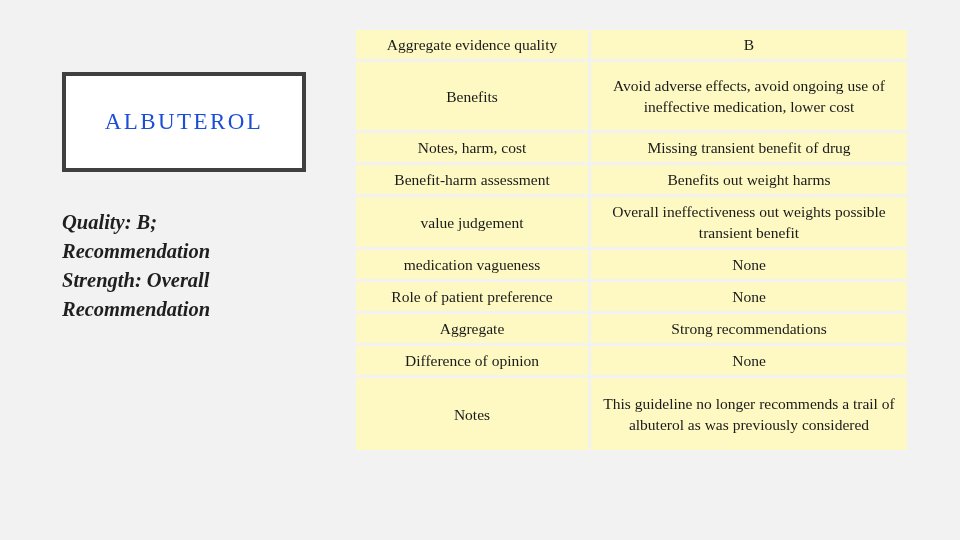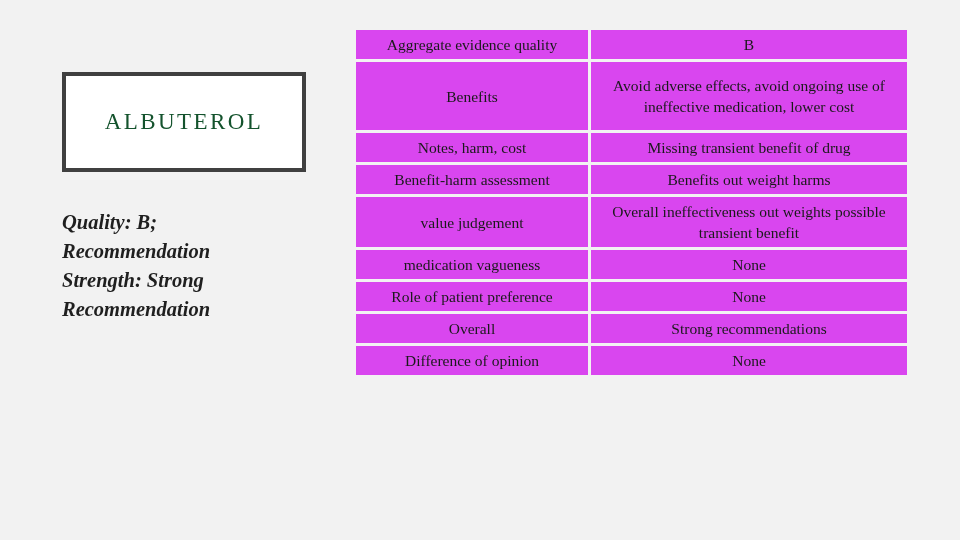--- a/index.html
+++ b/index.html
@@ -27,21 +27,21 @@
     border: 4px solid #404040;
     box-sizing: border-box;
     display: flex;
     align-items: center;
     justify-content: center;
   }
   .title-box-text {
     font-family: "Liberation Serif", "DejaVu Serif", serif;
     font-size: 23px;
     letter-spacing: 2.4px;
-    color: #14532d;
+    color: #1d4ed8;
     white-space: nowrap;
   }
 
   .quality-block {
     position: absolute;
     left: 62px;
     top: 208px;
     width: 270px;
     font-family: "Liberation Serif", "DejaVu Serif", serif;
     font-weight: bold;
@@ -55,21 +55,21 @@
   .info-table {
     position: absolute;
     left: 353px;
     top: 27px;
     width: 554px;
     border-collapse: separate;
     border-spacing: 3px 3px;
     table-layout: fixed;
   }
   .info-table td {
-    background: #d946ef;
+    background: #fef9c3;
     font-family: "Liberation Serif", "DejaVu Serif", serif;
     font-size: 15.5px;
     line-height: 21px;
     color: #1a1a1a;
     text-align: center;
     vertical-align: middle;
     padding: 4px 6px;
     box-sizing: border-box;
   }
   .col-label { width: 232px; }
@@ -84,21 +84,21 @@
 </head>
 <body>
 
 <div class="title-box">
   <span class="title-box-text">ALBUTEROL</span>
 </div>
 
 <div class="quality-block">
   <div>Quality: B;</div>
   <div>Recommendation</div>
-  <div>Strength: Strong</div>
+  <div>Strength: Overall</div>
   <div>Recommendation</div>
 </div>
 
 <table class="info-table">
   <tbody>
     <tr class="r-h">
       <td class="col-label">Aggregate evidence quality</td>
       <td class="col-value">B</td>
     </tr>
     <tr class="r-tall">
@@ -119,21 +119,25 @@
     </tr>
     <tr class="r-std">
       <td class="col-label">medication vagueness</td>
       <td class="col-value">None</td>
     </tr>
     <tr class="r-std">
       <td class="col-label">Role of patient preference</td>
       <td class="col-value">None</td>
     </tr>
     <tr class="r-std">
-      <td class="col-label">Overall</td>
+      <td class="col-label">Aggregate</td>
       <td class="col-value">Strong recommendations</td>
     </tr>
     <tr class="r-std">
       <td class="col-label">Difference of opinion</td>
       <td class="col-value">None</td>
     </tr>
+    <tr class="r-notes">
+      <td class="col-label">Notes</td>
+      <td class="col-value">This guideline no longer recommends a trail of albuterol as was previously considered</td>
+    </tr>
   </tbody>
 </table>
 
 </body></html>

